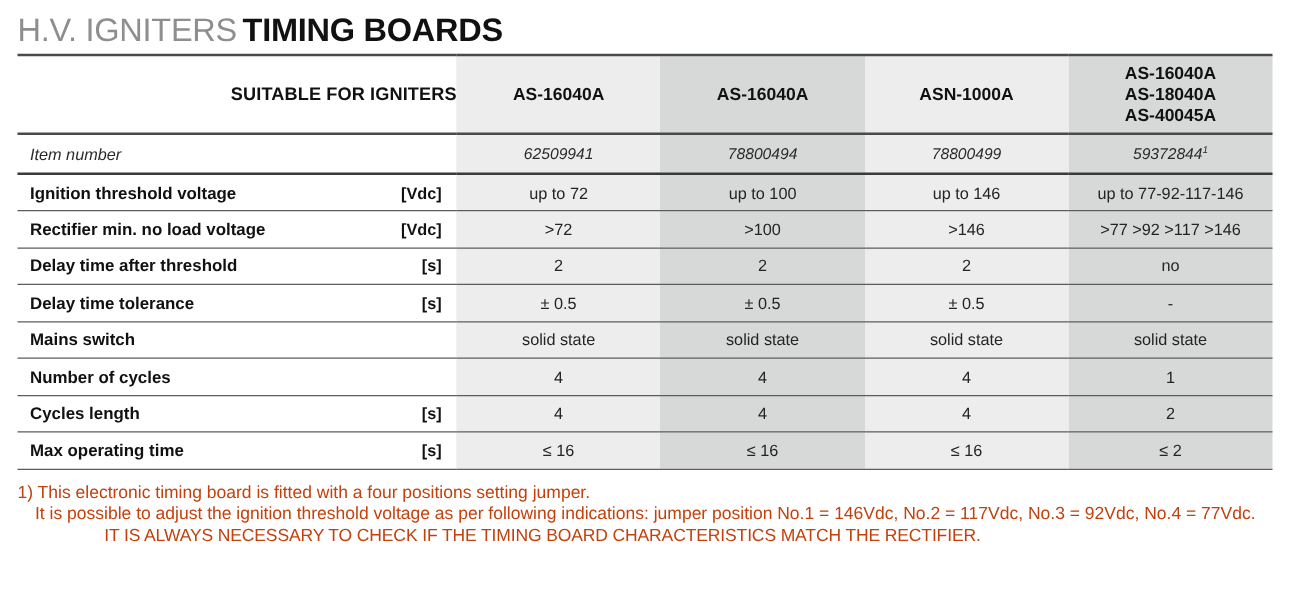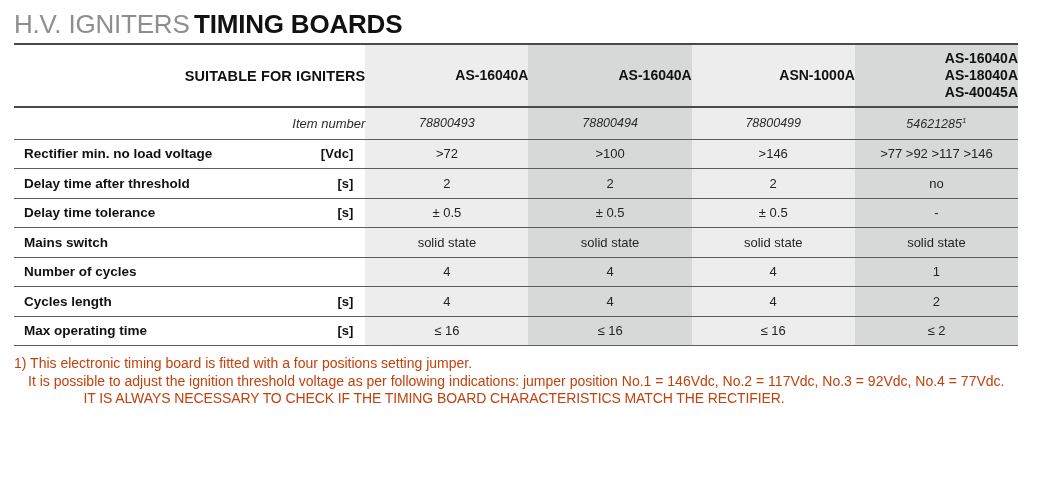--- a/index.html
+++ b/index.html
@@ -74,31 +74,31 @@
     color: #111;
     text-align: right;
   }
   tr.head-row .dat {
     text-align: center;
     font-size: 14px;
     font-weight: 700;
     color: #111;
     line-height: 17px;
   }
-  tr.head-row .dat .ml { display: block; text-align: right; }
+  tr.head-row .dat .ml { display: block; }
 
   
   tr.item-row { height: 32px; }
   tr.item-row td { border-top: 2px solid #4a4a4a; }
   tr.item-row .lbl {
     font-style: italic;
     font-size: 13px;
     padding-left: 10px;
     color: #2b2b2b;
-    text-align: right;
+    text-align: left;
   }
   tr.item-row .dat {
     text-align: center;
     font-style: italic;
     font-size: 12.5px;
     color: #2b2b2b;
   }
   sup.fn { font-size: 8px; vertical-align: super; font-style: italic; }
 
   
@@ -184,26 +184,34 @@
         </td>
         <td class="dat bg-dark">
           <span class="ml">AS-16040A</span>
           <span class="ml">AS-18040A</span>
           <span class="ml">AS-40045A</span>
         </td>
       </tr>
 
       <tr class="item-row">
         <td class="lbl" colspan="2">Item number</td>
-        <td class="dat bg-light">78800493</td>
+        <td class="dat bg-light">62509941</td>
         <td class="dat bg-dark">78800494</td>
         <td class="dat bg-light">78800499</td>
-        <td class="dat bg-dark"><span>54621285</span><sup class="fn">1</sup></td>
-      </tr>
-
+        <td class="dat bg-dark"><span>59372844</span><sup class="fn">1</sup></td>
+      </tr>
+
+      <tr class="data-row first-data">
+        <td class="lbl">Ignition threshold voltage</td>
+        <td class="unit">[Vdc]</td>
+        <td class="dat bg-light">up to 72</td>
+        <td class="dat bg-dark">up to 100</td>
+        <td class="dat bg-light">up to 146</td>
+        <td class="dat bg-dark">up to 77-92-117-146</td>
+      </tr>
 
       <tr class="data-row">
         <td class="lbl">Rectifier min. no load voltage</td>
         <td class="unit">[Vdc]</td>
         <td class="dat bg-light">&gt;72</td>
         <td class="dat bg-dark">&gt;100</td>
         <td class="dat bg-light">&gt;146</td>
         <td class="dat bg-dark">&gt;77 &gt;92 &gt;117 &gt;146</td>
       </tr>
 

